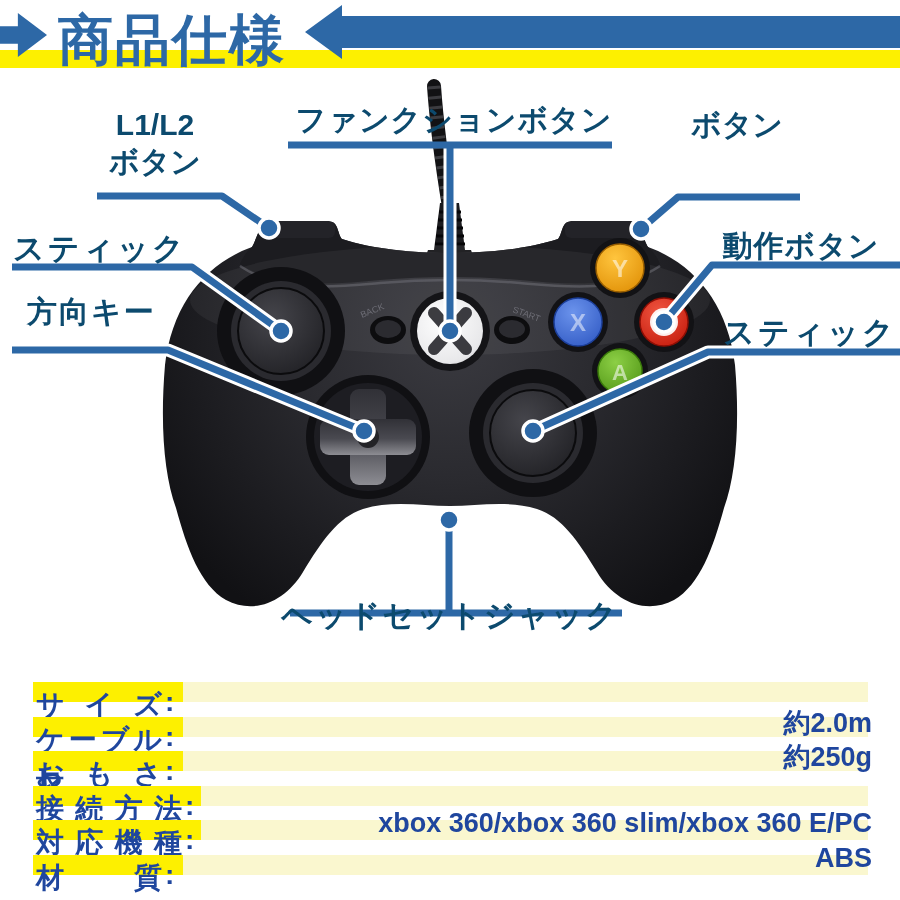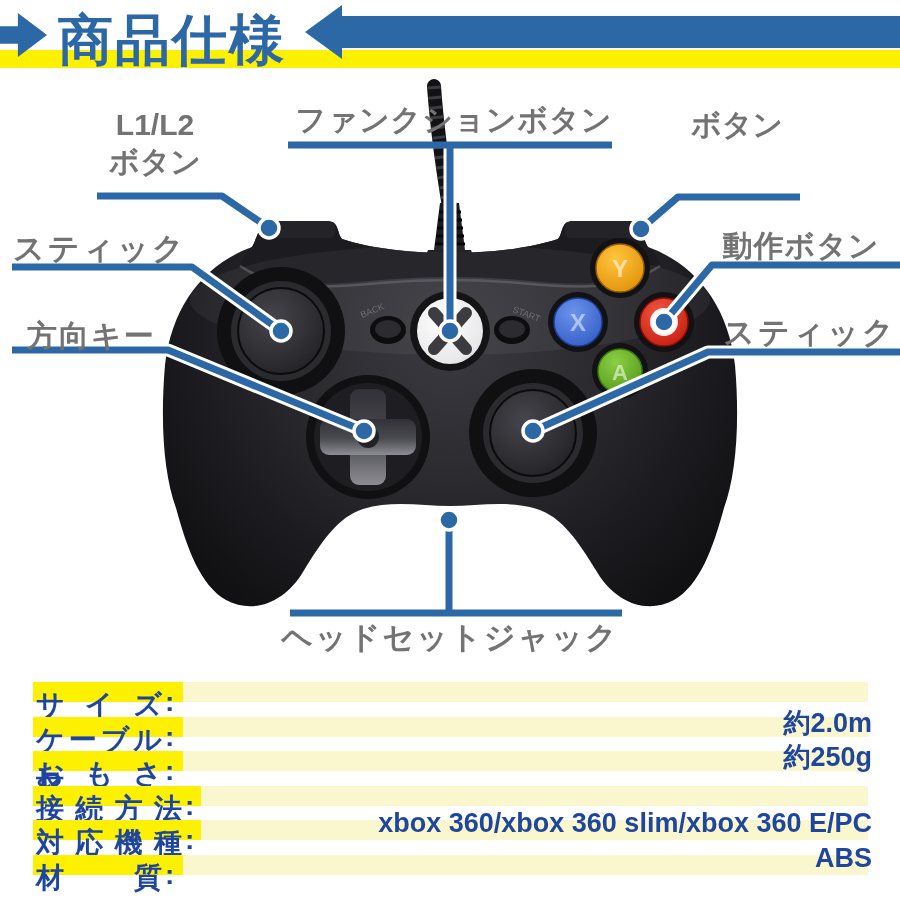--- a/index.html
+++ b/index.html
@@ -9,29 +9,29 @@
 
   
   .hdr-yellow{left:0;top:50px;width:900px;height:18px;background:#fdf000;z-index:1;}
   .hdr-arrow-right{left:0;top:13px;width:47px;height:44px;background:#2d68a6;z-index:3;
     clip-path:polygon(0 30%,38% 30%,38% 0,100% 50%,38% 100%,38% 70%,0 70%);}
   .hdr-title{left:58px;top:4px;font-size:55px;font-weight:bold;color:#2d68a6;
     letter-spacing:2px;z-index:3;white-space:nowrap;}
   .hdr-bar-svg{left:0;top:0;width:900px;height:70px;z-index:2;}
 
   
-  .lbl{color:#737373;font-weight:600;white-space:nowrap;z-index:6;}
+  .lbl{color:#0c4a6e;font-weight:600;white-space:nowrap;z-index:6;}
   .lbl-func{left:244px;top:100px;width:420px;text-align:center;font-size:30px;letter-spacing:1px;}
   .lbl-l{left:70px;top:106px;width:170px;text-align:center;font-size:30px;line-height:37px;}
   .lbl-r{left:652px;top:106px;width:170px;text-align:center;font-size:30px;line-height:37px;}
   .lbl-stick-left{left:13px;top:228px;font-size:31px;letter-spacing:3px;}
-  .lbl-dpad{left:27px;top:316px;font-size:30px;letter-spacing:2px;}
+  .lbl-dpad{left:27px;top:292px;font-size:30px;letter-spacing:2px;}
   .lbl-action{left:711px;top:226px;width:180px;text-align:center;font-size:30px;letter-spacing:1px;}
   .lbl-stick-right{left:720px;top:312px;width:180px;text-align:center;font-size:31px;letter-spacing:3px;}
-  .lbl-headset{left:250px;top:617px;width:400px;text-align:center;font-size:31px;letter-spacing:2px;}
+  .lbl-headset{left:250px;top:595px;width:400px;text-align:center;font-size:31px;letter-spacing:2px;}
 
   .scene{left:0;top:70px;width:900px;height:600px;z-index:4;}
 
   
   .spec{left:0;top:664px;width:900px;height:220px;z-index:5;}
   .spec-row{position:absolute;left:0;width:900px;height:34px;}
   .row-band{position:absolute;left:33px;right:32px;top:14px;height:20px;background:#faf7cf;}
   .label-band{position:absolute;left:33px;top:14px;height:20px;background:#fdf000;}
   .spec-row .label-band{width:150px;}
   .spec-row.wide .label-band{width:168px;}

